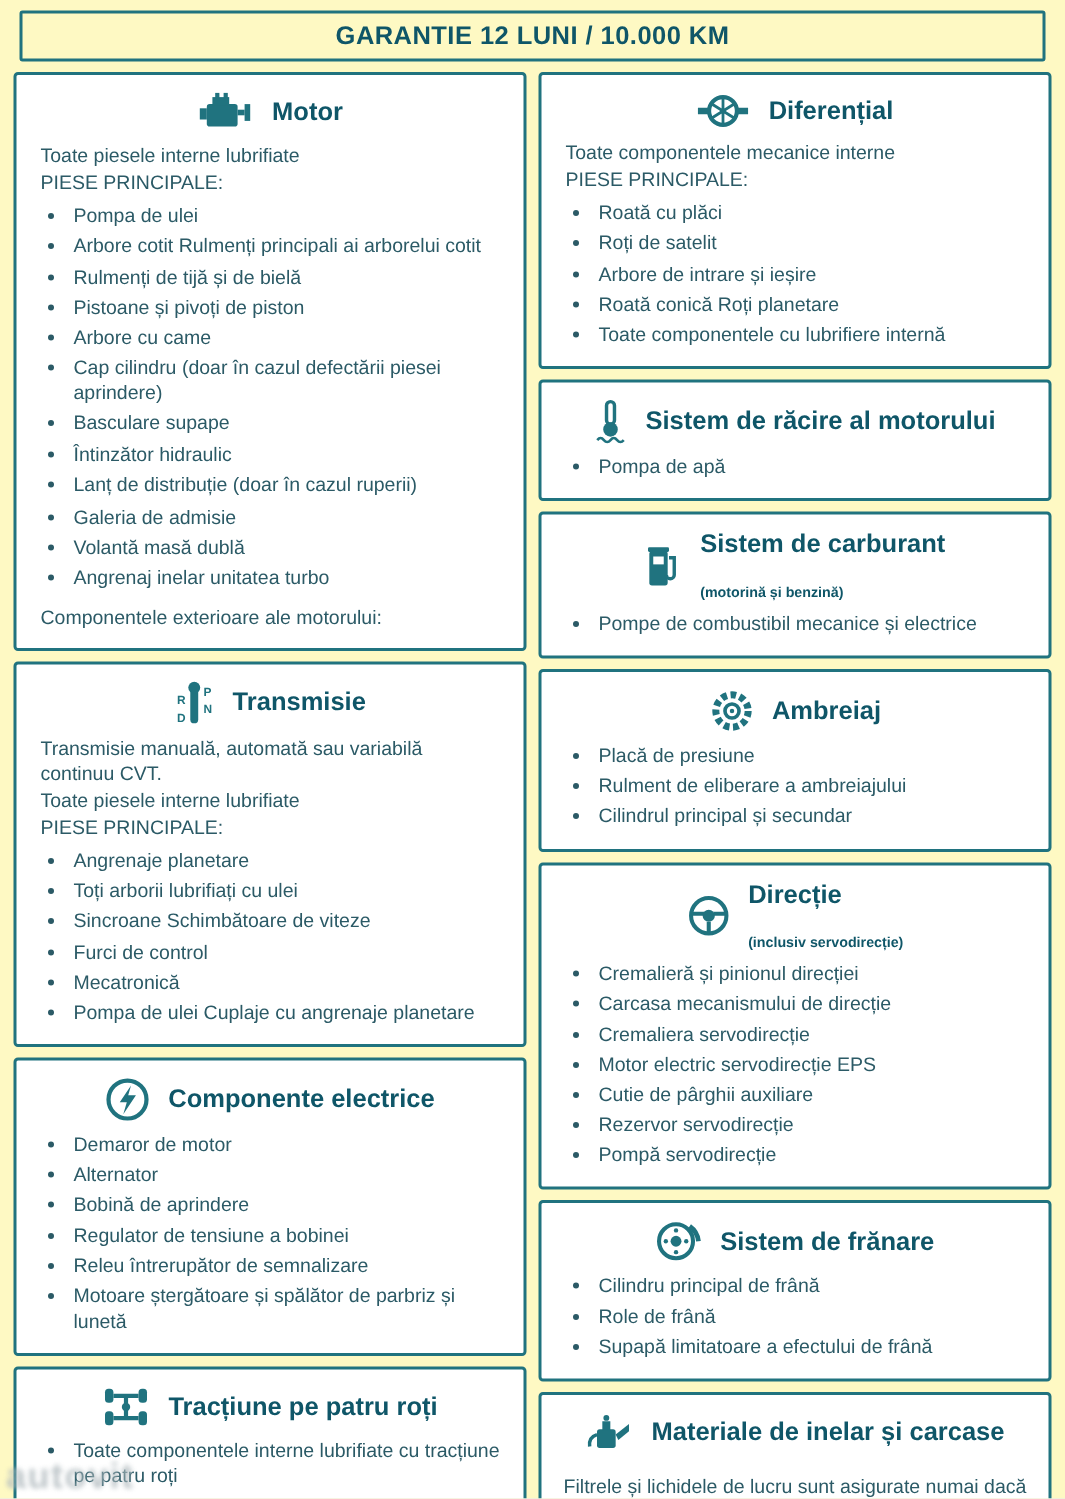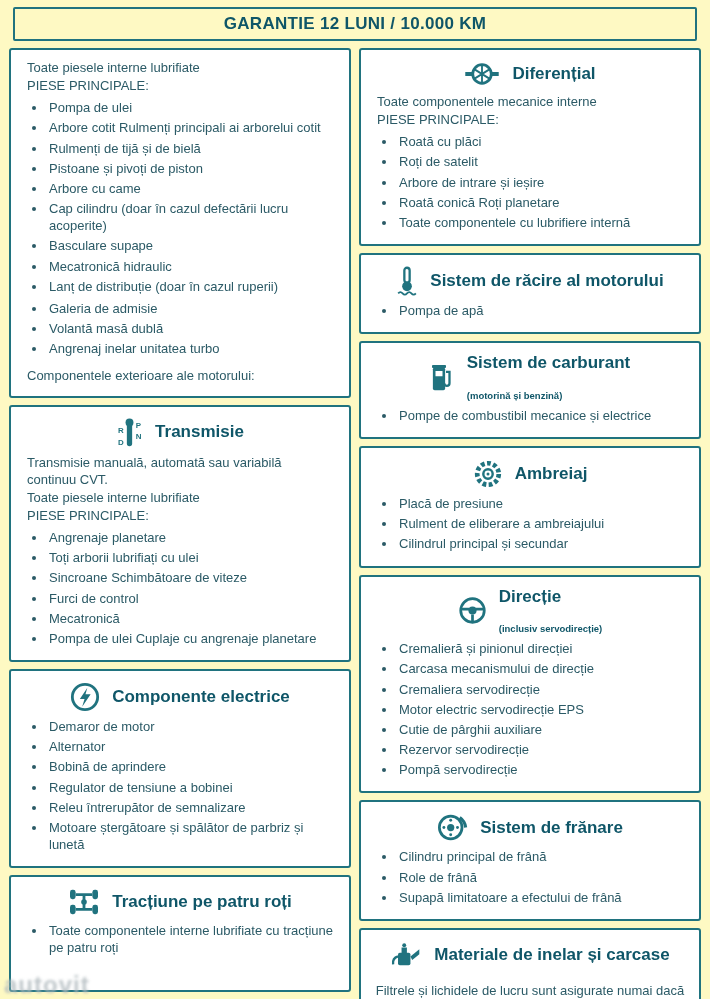--- a/index.html
+++ b/index.html
@@ -54,34 +54,50 @@
   }
 </style>
 </head>
 <body>
 
 <div class="page">
   <div class="main-header">GARANTIE 12 LUNI / 10.000 KM</div>
   <div class="cols" id="columns">
       <div class="col">
         <div class="card">
+          <div class="card-head">
+            <span class="icon">
+              <svg viewBox="0 0 40 30" width="38" height="28">
+                <rect x="7" y="9" width="22" height="16" rx="2" fill="currentColor"></rect>
+                <rect x="11" y="4" width="12" height="6" fill="currentColor"></rect>
+                <rect x="13" y="1" width="3" height="4" fill="currentColor"></rect>
+                <rect x="19" y="1" width="3" height="4" fill="currentColor"></rect>
+                <rect x="29" y="13" width="5" height="4" fill="currentColor"></rect>
+                <rect x="34" y="9" width="4" height="12" fill="currentColor"></rect>
+                <rect x="2" y="12" width="5" height="8" fill="currentColor"></rect>
+              </svg>
+            </span>
+            <div class="title-wrap">
+              <div class="card-title">Motor</div>
+            </div>
+          </div>
           <div class="section section-text">
             <div class="line">Toate piesele interne lubrifiate</div>
             <div class="line">PIESE PRINCIPALE:</div>
           </div>
           <div class="section section-bullets">
             <ul class="bullets">
               <li class="bullet-item">Pompa de ulei</li>
               <li class="bullet-item">Arbore cotit Rulmenți principali ai arborelui cotit</li>
               <li class="bullet-item">Rulmenți de tijă și de bielă</li>
               <li class="bullet-item">Pistoane și pivoți de piston</li>
               <li class="bullet-item">Arbore cu came</li>
-              <li class="bullet-item">Cap cilindru (doar în cazul defectării lucru acoperite)</li>
+              <li class="bullet-item">Cap cilindru (doar în cazul defectării piesei aprindere)</li>
               <li class="bullet-item">Basculare supape</li>
-              <li class="bullet-item">Mecatronică hidraulic</li>
+              <li class="bullet-item">Întinzător hidraulic</li>
               <li class="bullet-item">Lanț de distribuție (doar în cazul ruperii)</li>
             </ul>
           </div>
           <div class="section section-bullets">
             <ul class="bullets">
               <li class="bullet-item">Galeria de admisie</li>
               <li class="bullet-item">Volantă masă dublă</li>
               <li class="bullet-item">Angrenaj inelar unitatea turbo</li>
             </ul>
           </div>

